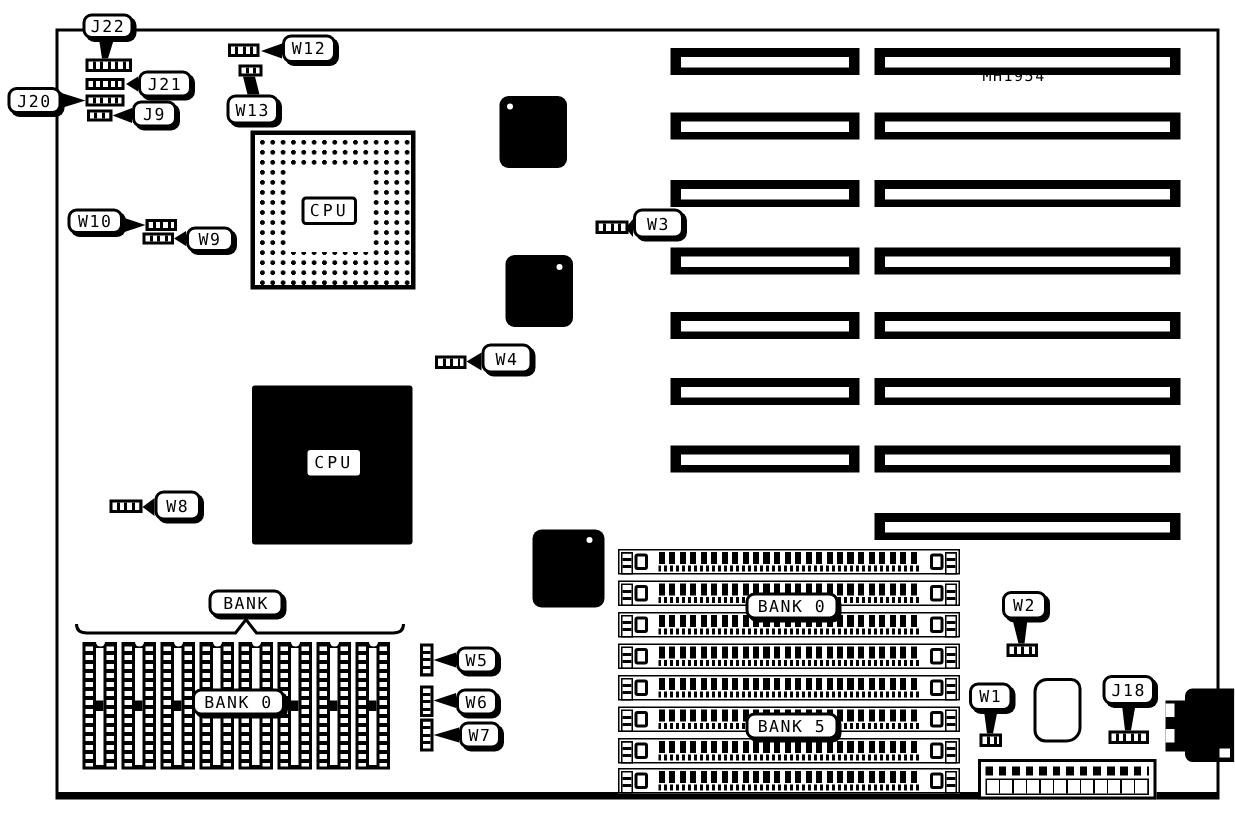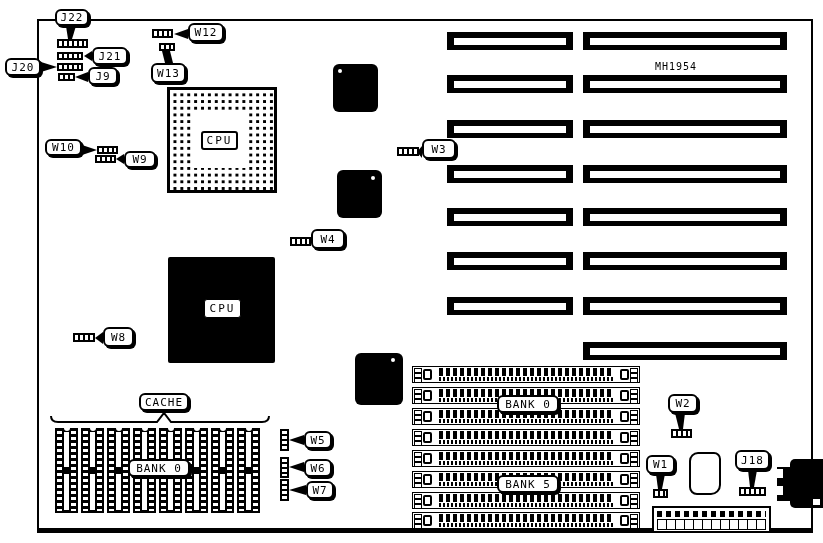--- a/index.html
+++ b/index.html
@@ -109,21 +109,21 @@
   <div class="slot" style="left:583px;top:252px;width:204px">
       <span class="stripe"></span>
     </div>
   <div class="slot" style="left:583px;top:297px;width:204px">
       <span class="stripe"></span>
     </div>
   <div class="slot" style="left:583px;top:342px;width:204px">
       <span class="stripe"></span>
     </div>
 
-  <div class="partnum" style="left:655px;top:61px">MH1954</div>
+  <div class="partnum" style="left:655px;top:46px">MH1954</div>
 
   <div class="socket" style="left:167px;top:87px;width:110px;height:106px"></div>
   <div class="cavity" style="left:192px;top:112px;width:55px;height:56px"></div>
   <div class="cpu-box" style="left:201px;top:131px;width:37px;height:19px">CPU</div>
 
   <div class="chip" style="left:168px;top:257px;width:107px;height:106px;border-radius:2px"></div>
   <div class="cpu-box" style="left:204px;top:299px;width:37px;height:19px;border-width:1px">CPU</div>
 
   <div class="chip" style="left:333px;top:64px;width:45px;height:48px">
     <span class="dot" style="left:5px;top:5px"></span>
@@ -313,27 +313,27 @@
 
   <div class="lbl" style="left:55px;top:9px;width:34px;height:17px">J22</div>
   <div class="lbl" style="left:92px;top:47px;width:36px;height:18px">J21</div>
   <div class="lbl" style="left:5px;top:58px;width:36px;height:18px">J20</div>
   <div class="lbl" style="left:88px;top:67px;width:30px;height:18px">J9</div>
   <div class="lbl" style="left:188px;top:23px;width:36px;height:19px">W12</div>
   <div class="lbl" style="left:151px;top:63px;width:35px;height:20px">W13</div>
   <div class="lbl" style="left:45px;top:139px;width:37px;height:17px">W10</div>
   <div class="lbl" style="left:124px;top:151px;width:32px;height:17px">W9</div>
   <div class="lbl" style="left:422px;top:139px;width:34px;height:20px">W3</div>
-  <div class="lbl" style="left:311px;top:229px;width:34px;height:20px">W4</div>
+  <div class="lbl" style="left:321px;top:229px;width:34px;height:20px">W4</div>
   <div class="lbl" style="left:103px;top:327px;width:31px;height:20px">W8</div>
   <div class="lbl" style="left:304px;top:431px;width:28px;height:18px">W5</div>
   <div class="lbl" style="left:304px;top:459px;width:28px;height:18px">W6</div>
   <div class="lbl" style="left:306px;top:481px;width:28px;height:18px">W7</div>
   <div class="lbl" style="left:668px;top:394px;width:30px;height:19px">W2</div>
   <div class="lbl" style="left:646px;top:455px;width:29px;height:19px">W1</div>
   <div class="lbl" style="left:735px;top:450px;width:35px;height:20px">J18</div>
 
-  <div class="lbl" style="left:139px;top:393px;width:50px;height:18px">CACHE</div>
+  <div class="lbl" style="left:139px;top:393px;width:50px;height:18px">BANK</div>
   <div class="lbl" style="left:128px;top:459px;width:62px;height:18px">BANK 0</div>
   <div class="lbl" style="left:497px;top:395px;width:62px;height:18px">BANK 0</div>
   <div class="lbl" style="left:497px;top:475px;width:62px;height:18px">BANK 5</div>
 
 </div>
 
 </body></html>

